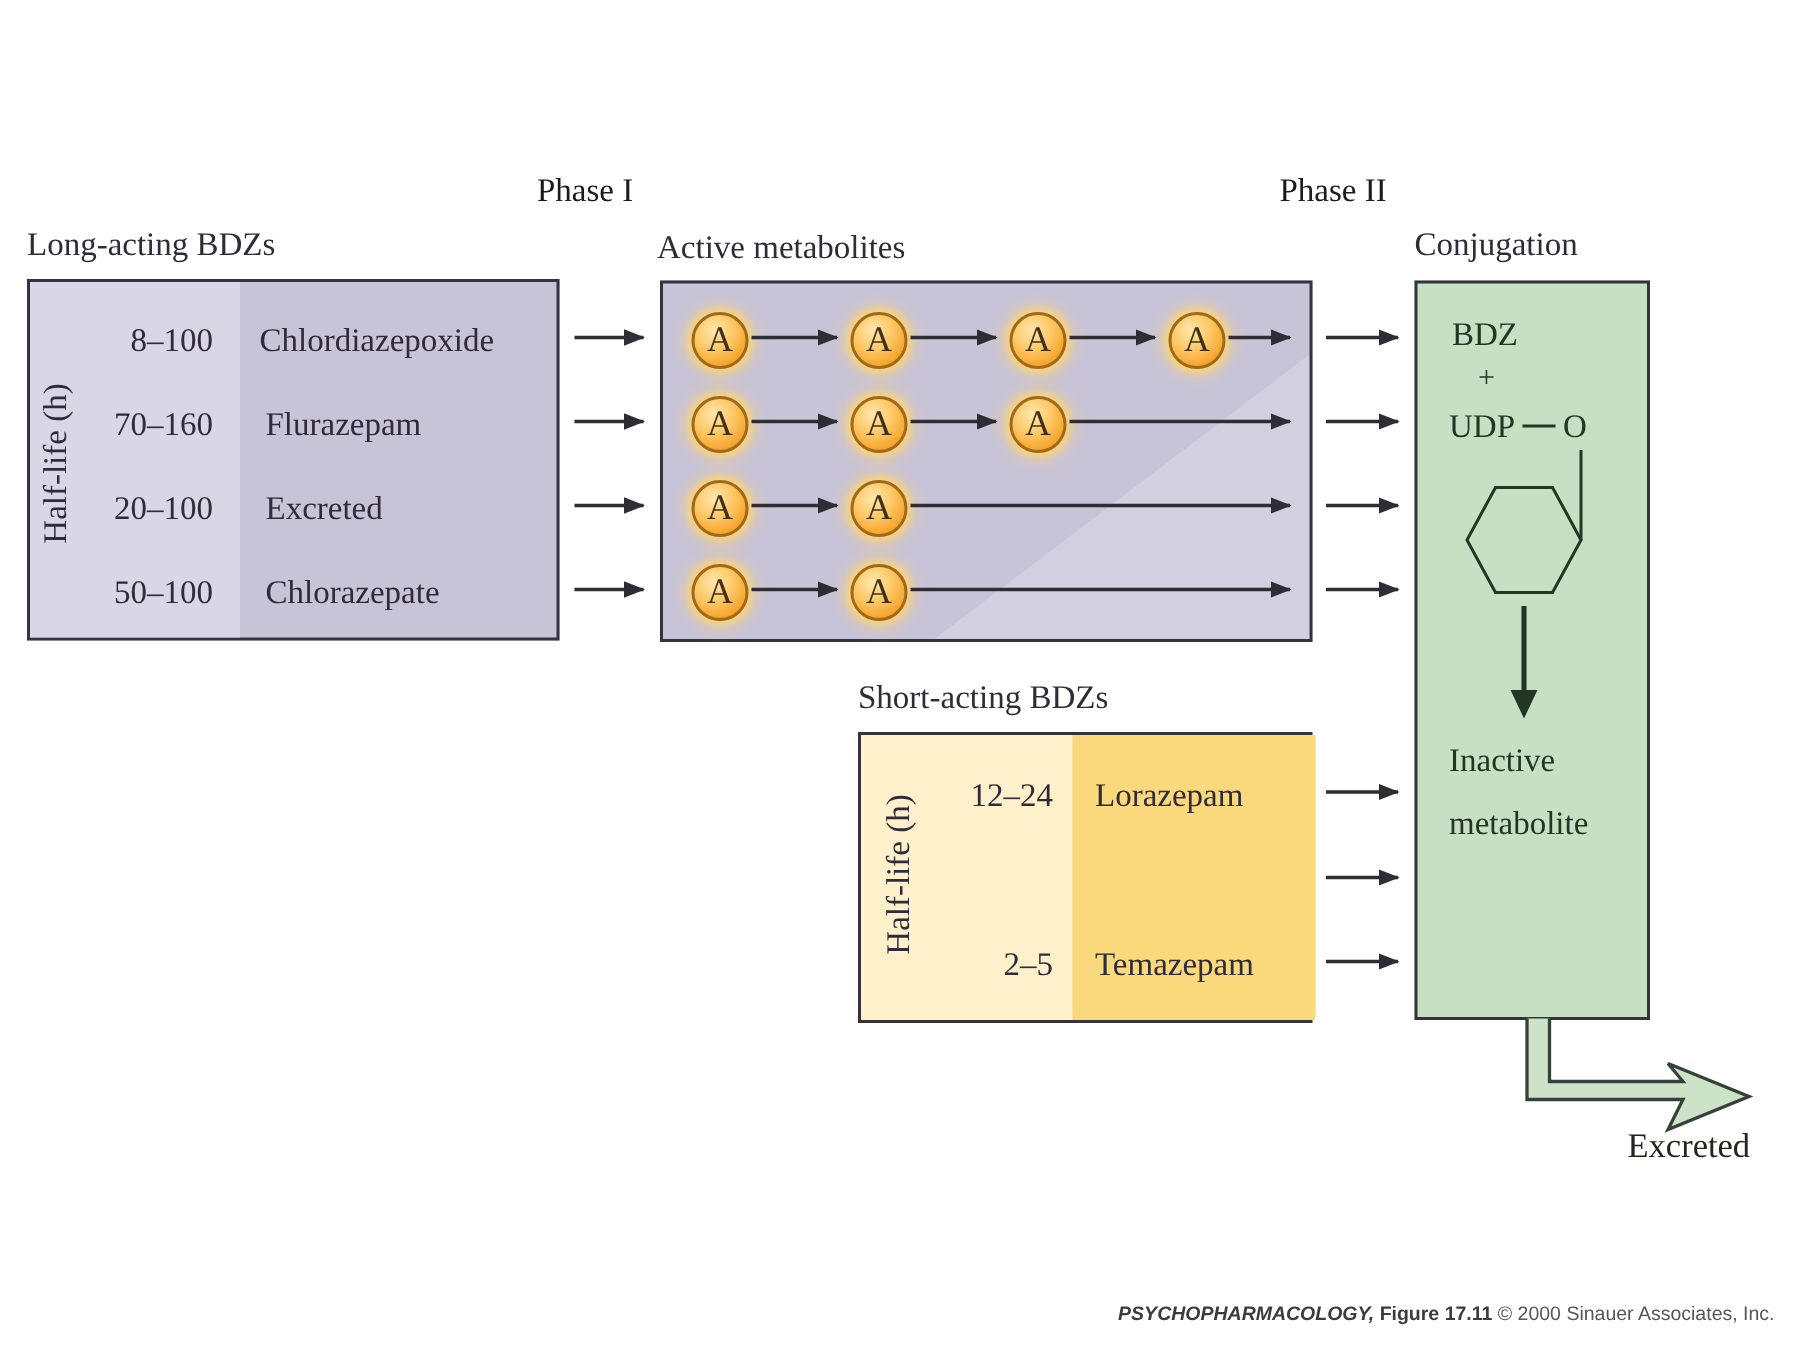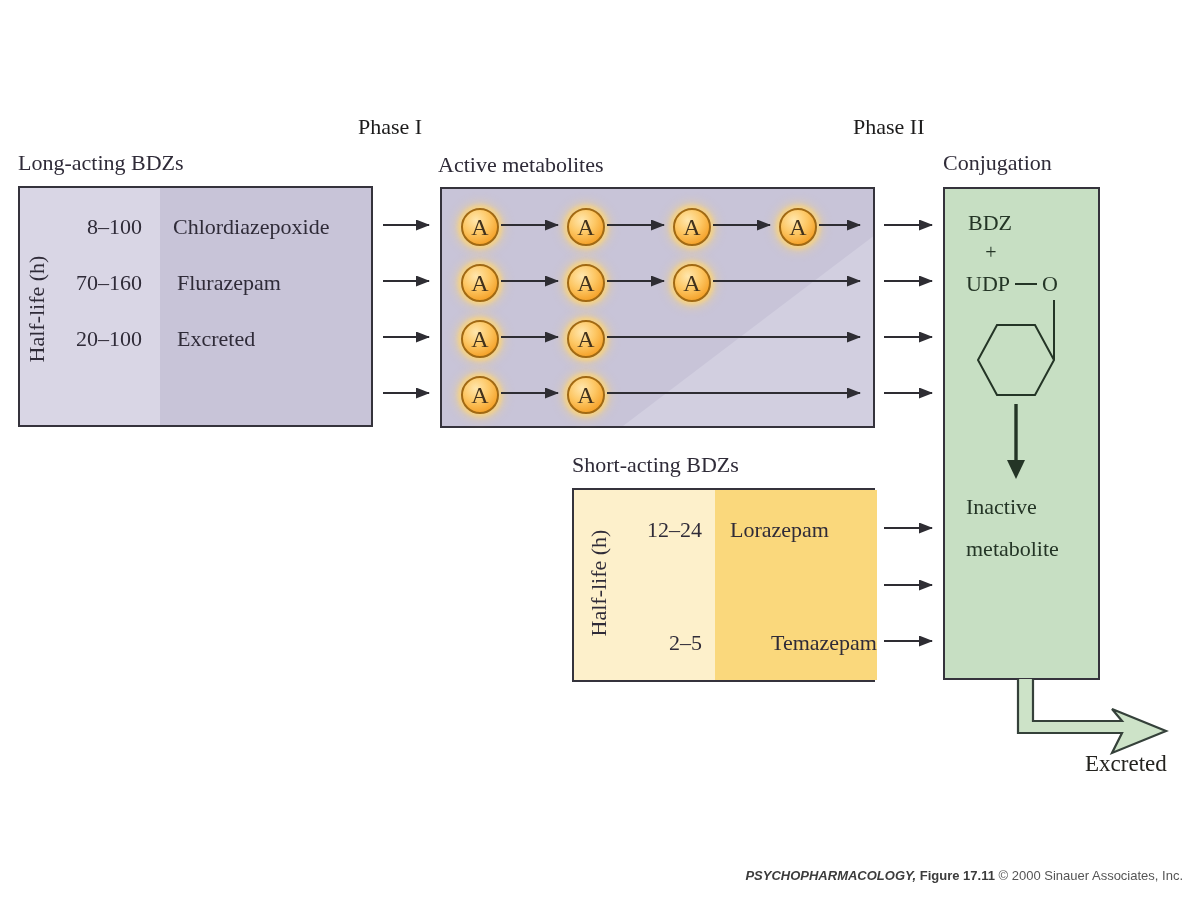--- a/index.html
+++ b/index.html
@@ -64,20 +64,24 @@
       <span class="drug" style="left:153px;text-align:center;">Chlordiazepoxide</span>
     </div>
     <div class="row" style="top:81px;left:0;width:100%;">
       <span class="hl-num" style="left:0;width:122px;">70–160</span>
       <span class="drug" style="left:157px;">Flurazepam</span>
     </div>
     <div class="row" style="top:137px;left:0;width:100%;">
       <span class="hl-num" style="left:0;width:122px;">20–100</span>
       <span class="drug" style="left:157px;">Excreted</span>
     </div>
+    <div class="row" style="top:193px;left:0;width:100%;">
+      <span class="hl-num" style="left:0;width:122px;">50–100</span>
+      <span class="drug" style="left:157px;">Chlorazepate</span>
+    </div>
   </div>
 
   <div class="abs box-title" style="left:438px;top:152px;">Active metabolites</div>
   <div class="dbox active-box">
     <div class="active-diag"></div>
     <div id="circles-layer" style="position:absolute;left:0;top:0;width:100%;height:100%;">
         <div class="met-circle" style="left: 19px; top: 19px;">
           <span>A</span>
         </div>
         <div class="met-circle" style="left: 125px; top: 19px;">
@@ -127,21 +131,21 @@
   <div class="abs box-title" style="left:572px;top:452px;">Short-acting BDZs</div>
   <div class="dbox short-box">
     <div class="short-strip"></div>
     <div class="vlabel" style="left:-40px;top:80px;">Half-life (h)</div>
     <div class="row" style="top:26px;left:0;width:100%;">
       <span class="hl-num" style="left:0;width:128px;">12–24</span>
       <span class="drug" style="left:156px;">Lorazepam</span>
     </div>
     <div class="row" style="top:139px;left:0;width:100%;">
       <span class="hl-num" style="left:0;width:128px;">2–5</span>
-      <span class="drug" style="left:156px;margin-left:41px;">Temazepam</span>
+      <span class="drug" style="left:156px;">Temazepam</span>
     </div>
   </div>
 
   <div id="excreted-label">Excreted</div>
 
   <div id="credit">
     <span class="book">PSYCHOPHARMACOLOGY,</span>
     <span class="fig">Figure 17.11</span>
     <span class="copy">© 2000 Sinauer Associates, Inc.</span>
   </div>

